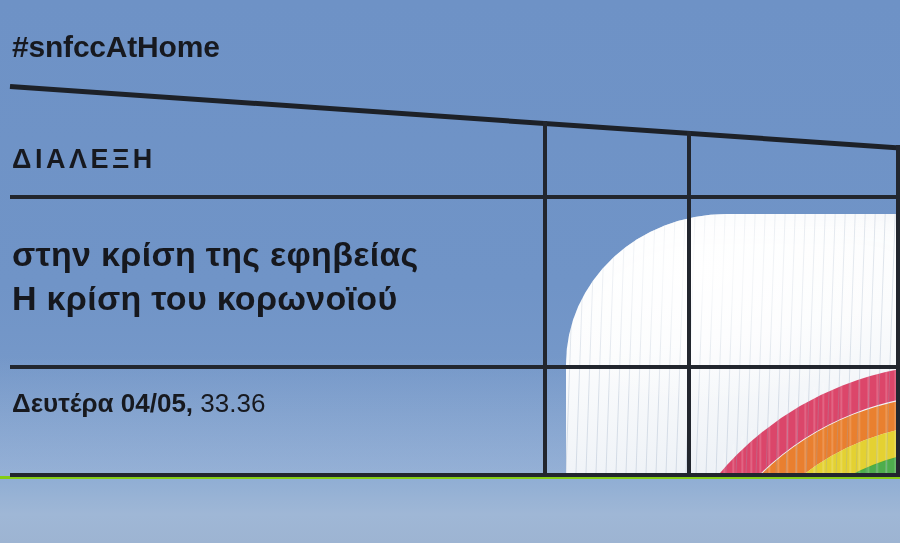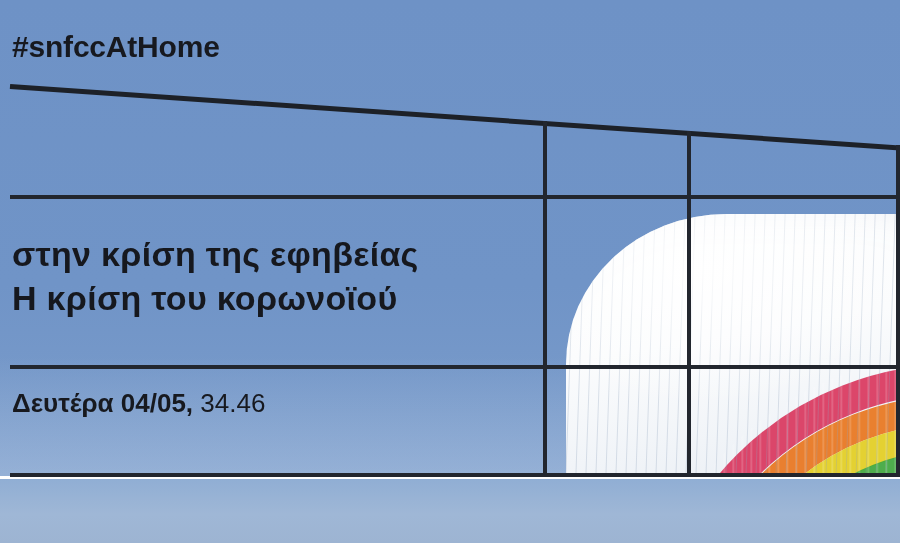--- a/index.html
+++ b/index.html
@@ -6,21 +6,21 @@
     margin: 0;
     padding: 0;
     background: #6f93c6;
   }
   #poster {
     position: relative;
     width: 900px;
     height: 543px;
     overflow: hidden;
     font-family: "Liberation Sans", sans-serif;
-    background: #ffffff;
+    background: #84cc16;
   }
 
   
   .photo {
     position: absolute;
     left: 0; top: 0;
     width: 900px; height: 476px;
     overflow: hidden;
     background: linear-gradient(180deg, #6e92c6 0%, #7094c7 60%, #7c9dcb 100%);
   }
@@ -190,25 +190,26 @@
 
   <div class="slant-line"></div>
   <div class="grid-line hline" style="left:10px; top:195px; width:890px;"></div>
   <div class="grid-line hline" style="left:10px; top:365px; width:890px;"></div>
   <div class="grid-line hline" style="left:10px; top:473px; width:890px;"></div>
   <div class="grid-line vline" style="left:543px; top:121px; height:354px;"></div>
   <div class="grid-line vline" style="left:687px; top:131px; height:344px;"></div>
   <div class="grid-line vline" style="left:896px; top:145px; height:330px;"></div>
 
   <div class="hashtag">#snfccAtHome</div>
+  <div class="kicker">ΔΙΑΛΕΞΗ</div>
 
   <div class="title">
     <span class="line">στην κρίση της εφηβείας</span>
     <span class="line">Η κρίση του κορωνοϊού</span>
   </div>
 
   <div class="datetime">
-    <span class="day">Δευτέρα 04/05,</span><span class="time"> 34.46</span>
+    <span class="day">Δευτέρα 04/05,</span><span class="time"> 33.36</span>
   </div>
 
 
   <div class="bottom-strip"></div>
 </div>
 
 </body></html>

